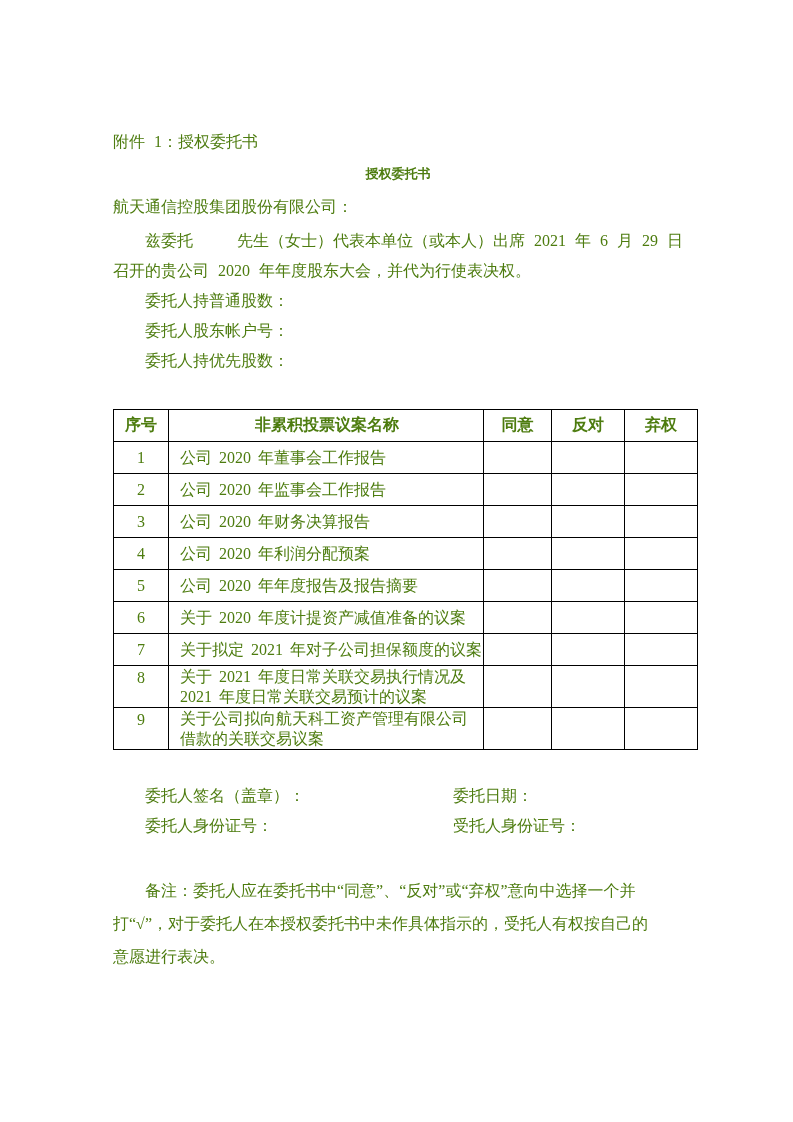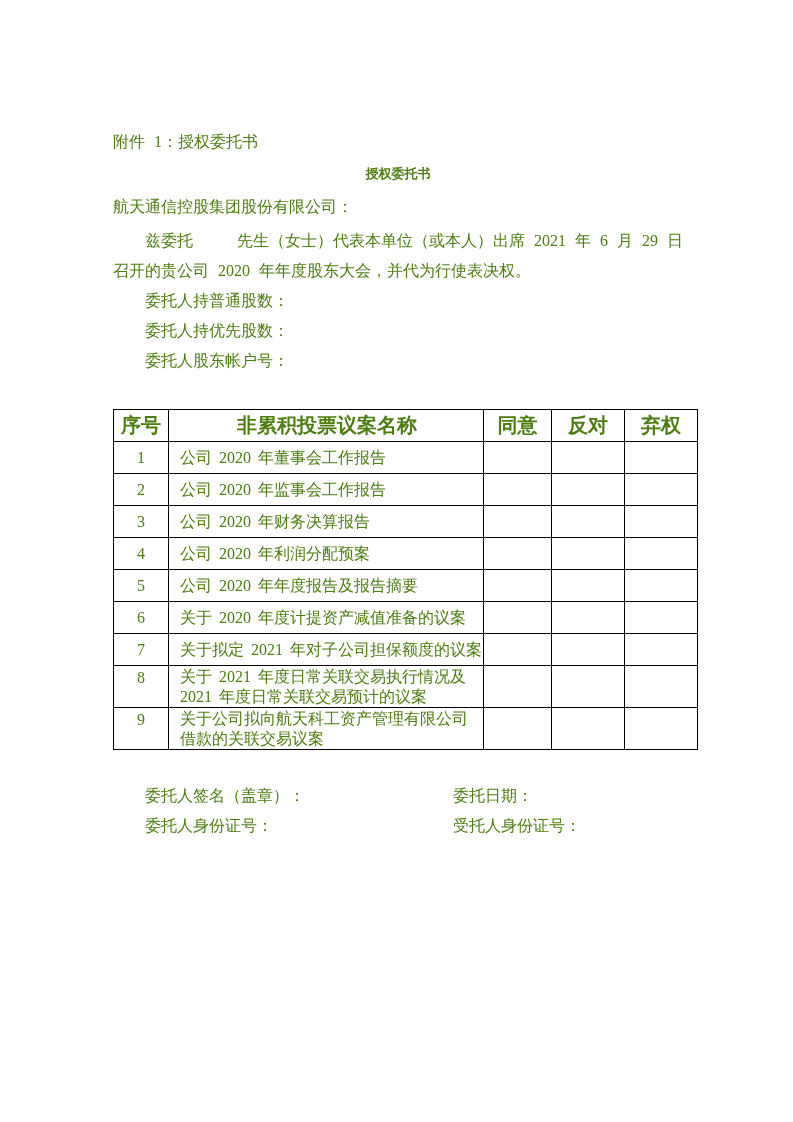--- a/index.html
+++ b/index.html
@@ -42,21 +42,21 @@
     width: 584px;
     border-collapse: collapse;
     table-layout: fixed;
     word-spacing: 3px;
   }
   .proxy-table th, .proxy-table td {
     border: 1px solid #000000;
     vertical-align: middle;
     overflow: hidden;
   }
-  .proxy-table th { font-weight: bold; text-align: center; height: 32px; font-size: 20px; }
+  .proxy-table th { font-weight: bold; text-align: center; height: 32px; font-size: 16px; }
   .c-no { width: 55px; text-align: center; height: 32px; }
   .c-name { width: 315px; text-align: left; padding-left: 11px; padding-right: 2px; height: 32px; }
   .c-vote { width: 73px; height: 32px; }
   .c-vote-a { width: 68px; height: 32px; }
   .nline { line-height: 20px; white-space: nowrap; }
   .row-tall .c-no, .row-tall .c-name, .row-tall .c-vote, .row-tall .c-vote-a { height: 42px; }
   .row-tall .c-no { vertical-align: top; padding-top: 1px; }
   .row-tall .c-no .nline { line-height: 21px; }
   .sig-block { margin-top: 31px; }
   .sig-row { position: relative; line-height: 30px; white-space: nowrap; }
@@ -78,22 +78,22 @@
 
     <div class="line salutation">航天通信控股集团股份有限公司：</div>
 
     <div class="entrust">
       <div class="line indent"><span>兹委托</span><span class="name-blank"></span><span>先生（女士）代表本单位（或本人）出席 2021 年 6 月 29 日</span></div>
       <div class="line">召开的贵公司 2020 年年度股东大会，并代为行使表决权。</div>
     </div>
 
     <div>
       <div class="line indent">委托人持普通股数：</div>
+      <div class="line indent">委托人股东帐户号：</div>
       <div class="line indent">委托人持优先股数：</div>
-      <div class="line indent">委托人股东帐户号：</div>
     </div>
 
     <table class="proxy-table">
       <tbody>
           <tr>
         <th class="c-no">序号</th>
         <th class="c-name" style="padding-left:4px;">非累积投票议案名称</th>
         <th class="c-vote-a">同意</th>
         <th class="c-vote">反对</th>
         <th class="c-vote">弃权</th>
@@ -192,15 +192,20 @@
       <div class="sig-row">
         <span class="indent" style="display:inline-block;">委托人签名（盖章）：</span>
         <span class="sig-right">委托日期：</span>
       </div>
       <div class="sig-row">
         <span class="indent" style="display:inline-block;">委托人身份证号：</span>
         <span class="sig-right">受托人身份证号：</span>
       </div>
     </div>
 
+    <div class="note">
+      <div class="nline3 indent">备注：委托人应在委托书中“同意”、“反对”或“弃权”意向中选择一个并</div>
+      <div class="nline3">打“√”，对于委托人在本授权委托书中未作具体指示的，受托人有权按自己的</div>
+      <div class="nline3">意愿进行表决。</div>
+    </div>
 
   </div>
 </div>
 
 </body></html>

